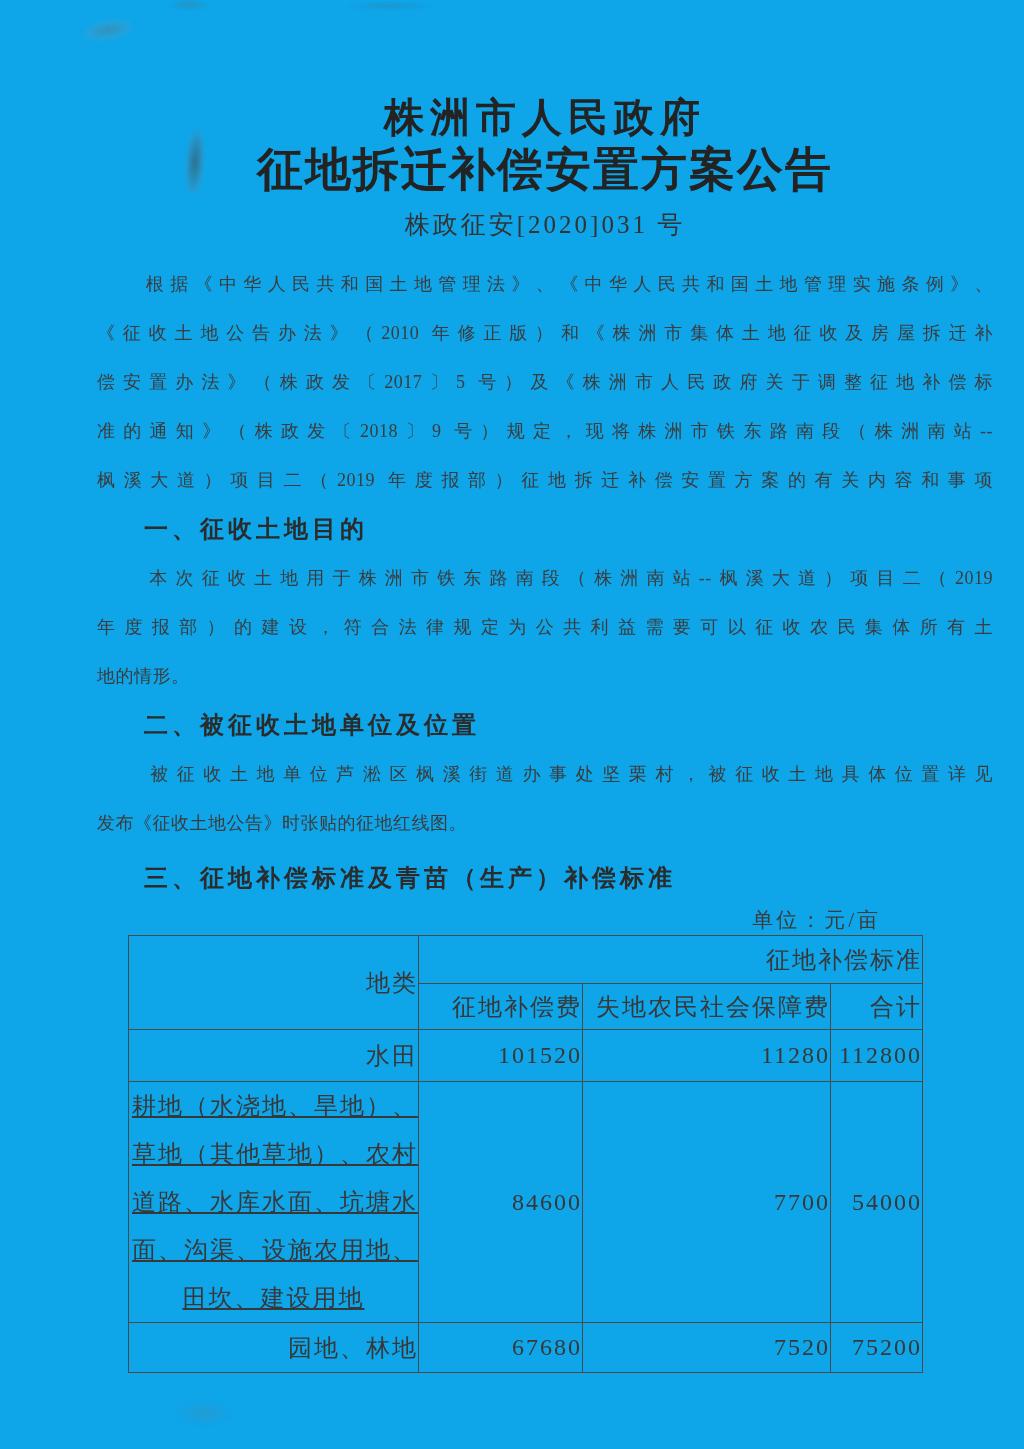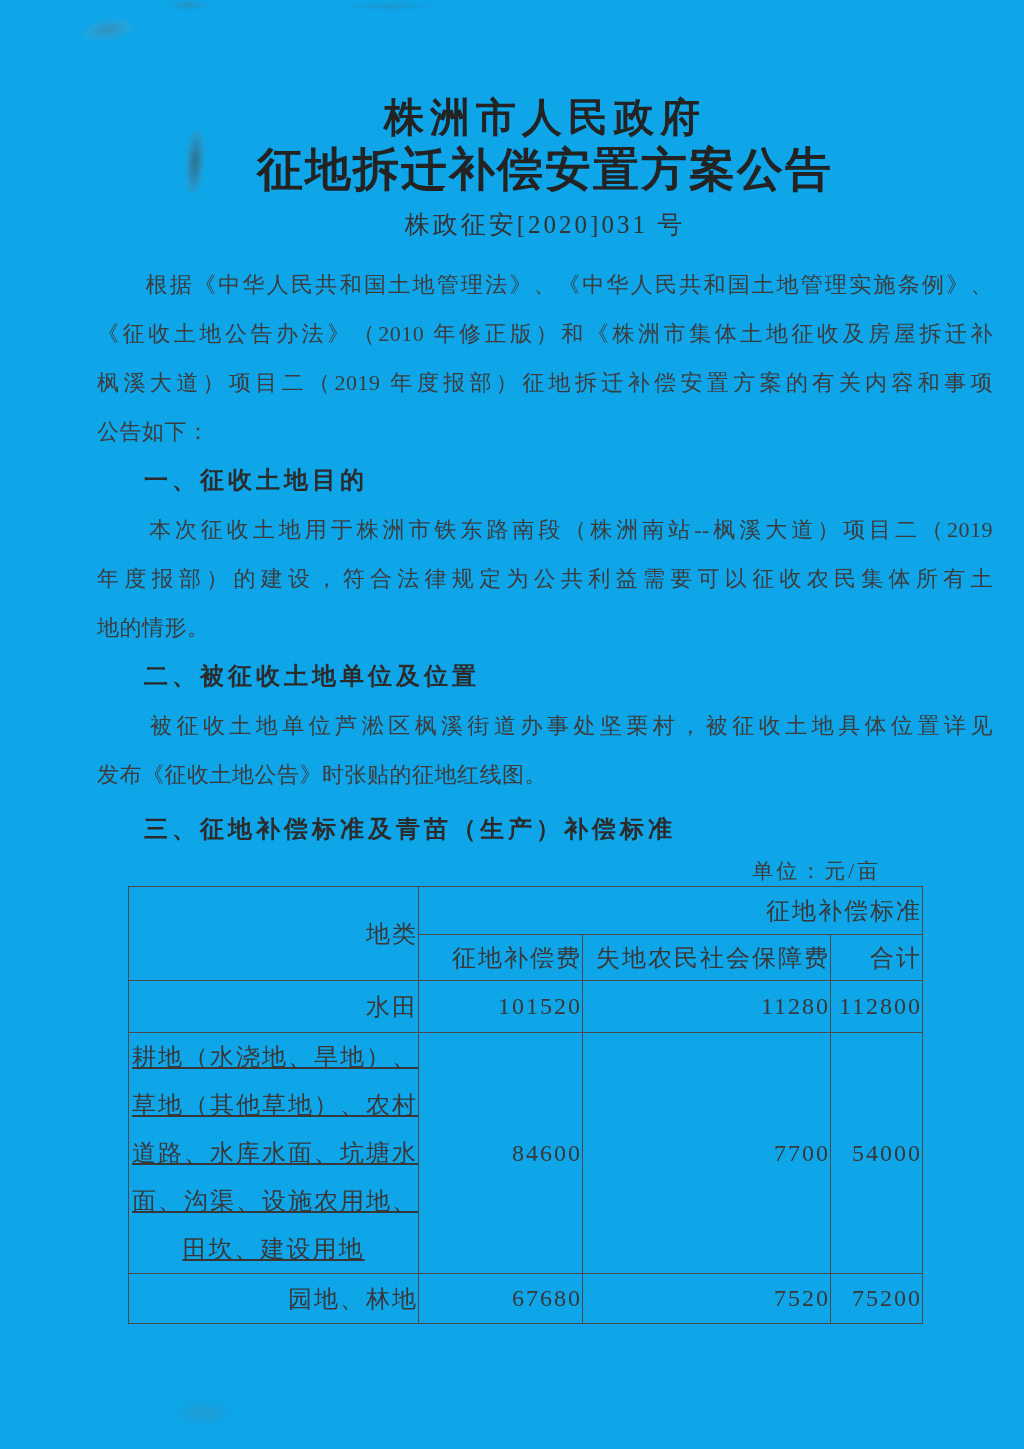--- a/index.html
+++ b/index.html
@@ -40,21 +40,21 @@
   .title2 { font-size:46px; font-weight:700; text-align:center;
             letter-spacing:2px; color:#232323; line-height:52px; }
   .docnum { font-size:25px; text-align:center; margin-top:12px;
             letter-spacing:3px; color:#333; line-height:34px; }
 
   
   .para { margin-top:0; }
   .intro { margin-top:18px; }
   .tline {
     height:49px; line-height:49px;
-    font-size:22px; letter-spacing:0.5px;
+    font-size:18px; letter-spacing:0.5px;
     color:#3c3c3c;
     text-align:justify; text-align-last:justify;
     overflow:hidden;
   }
   .tline.last { text-align:left; text-align-last:left; }
   .heading {
     height:49px; line-height:49px;
     font-size:24px; font-weight:700;
     letter-spacing:4px; color:#2b2b2b;
     padding-left:47px;
@@ -107,22 +107,23 @@
 
     <div class="hdr">
       <div class="title1">株洲市人民政府</div>
       <div class="title2">征地拆迁补偿安置方案公告</div>
       <div class="docnum">株政征安[2020]031 号</div>
     </div>
 
     <div class="para intro">
       <div class="tline">　　根据《中华人民共和国土地管理法》、《中华人民共和国土地管理实施条例》、</div>
       <div class="tline">《征收土地公告办法》（2010 年修正版）和《株洲市集体土地征收及房屋拆迁补</div>
+      <div class="tline">偿安置办法》（株政发〔2017〕5 号）及《株洲市人民政府关于调整征地补偿标</div>
+      <div class="tline">准的通知》（株政发〔2018〕9 号）规定，现将株洲市铁东路南段（株洲南站--</div>
       <div class="tline">枫溪大道）项目二（2019 年度报部）征地拆迁补偿安置方案的有关内容和事项</div>
-      <div class="tline last">公告如下：</div>
     </div>
 
     <div class="heading">一、征收土地目的</div>
     <div class="para">
       <div class="tline">　　本次征收土地用于株洲市铁东路南段（株洲南站--枫溪大道）项目二（2019</div>
       <div class="tline">年度报部）的建设，符合法律规定为公共利益需要可以征收农民集体所有土</div>
       <div class="tline last">地的情形。</div>
     </div>
 
     <div class="heading">二、被征收土地单位及位置</div>

